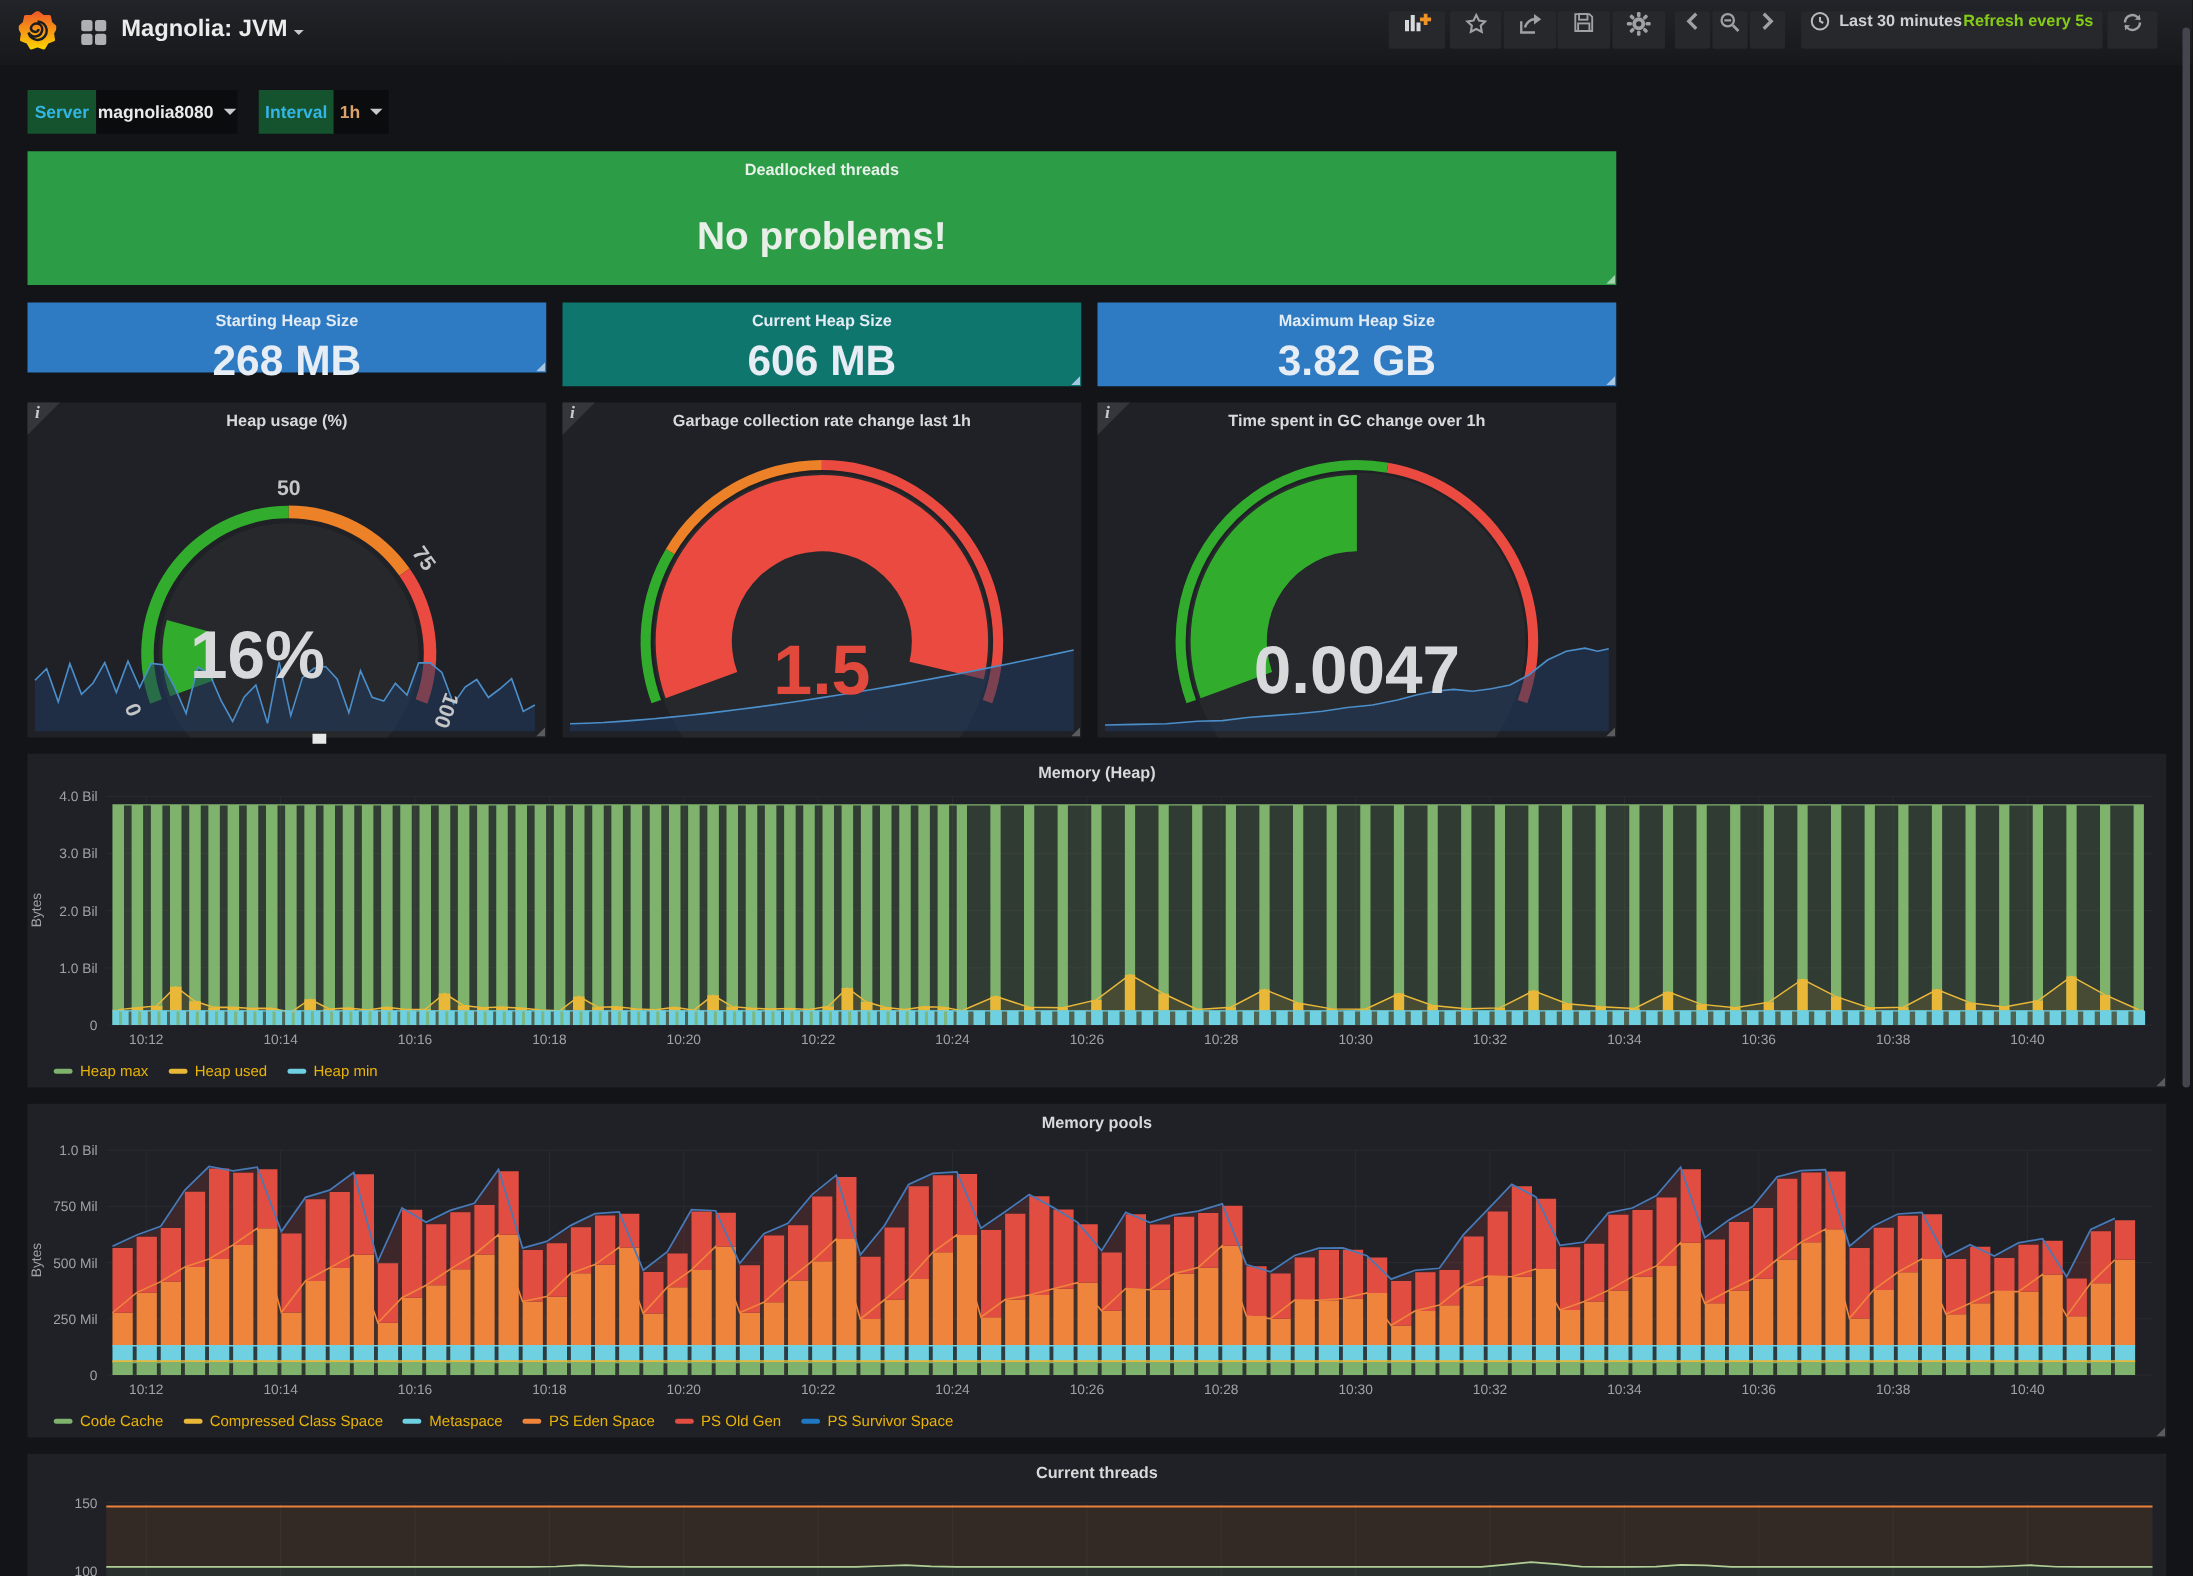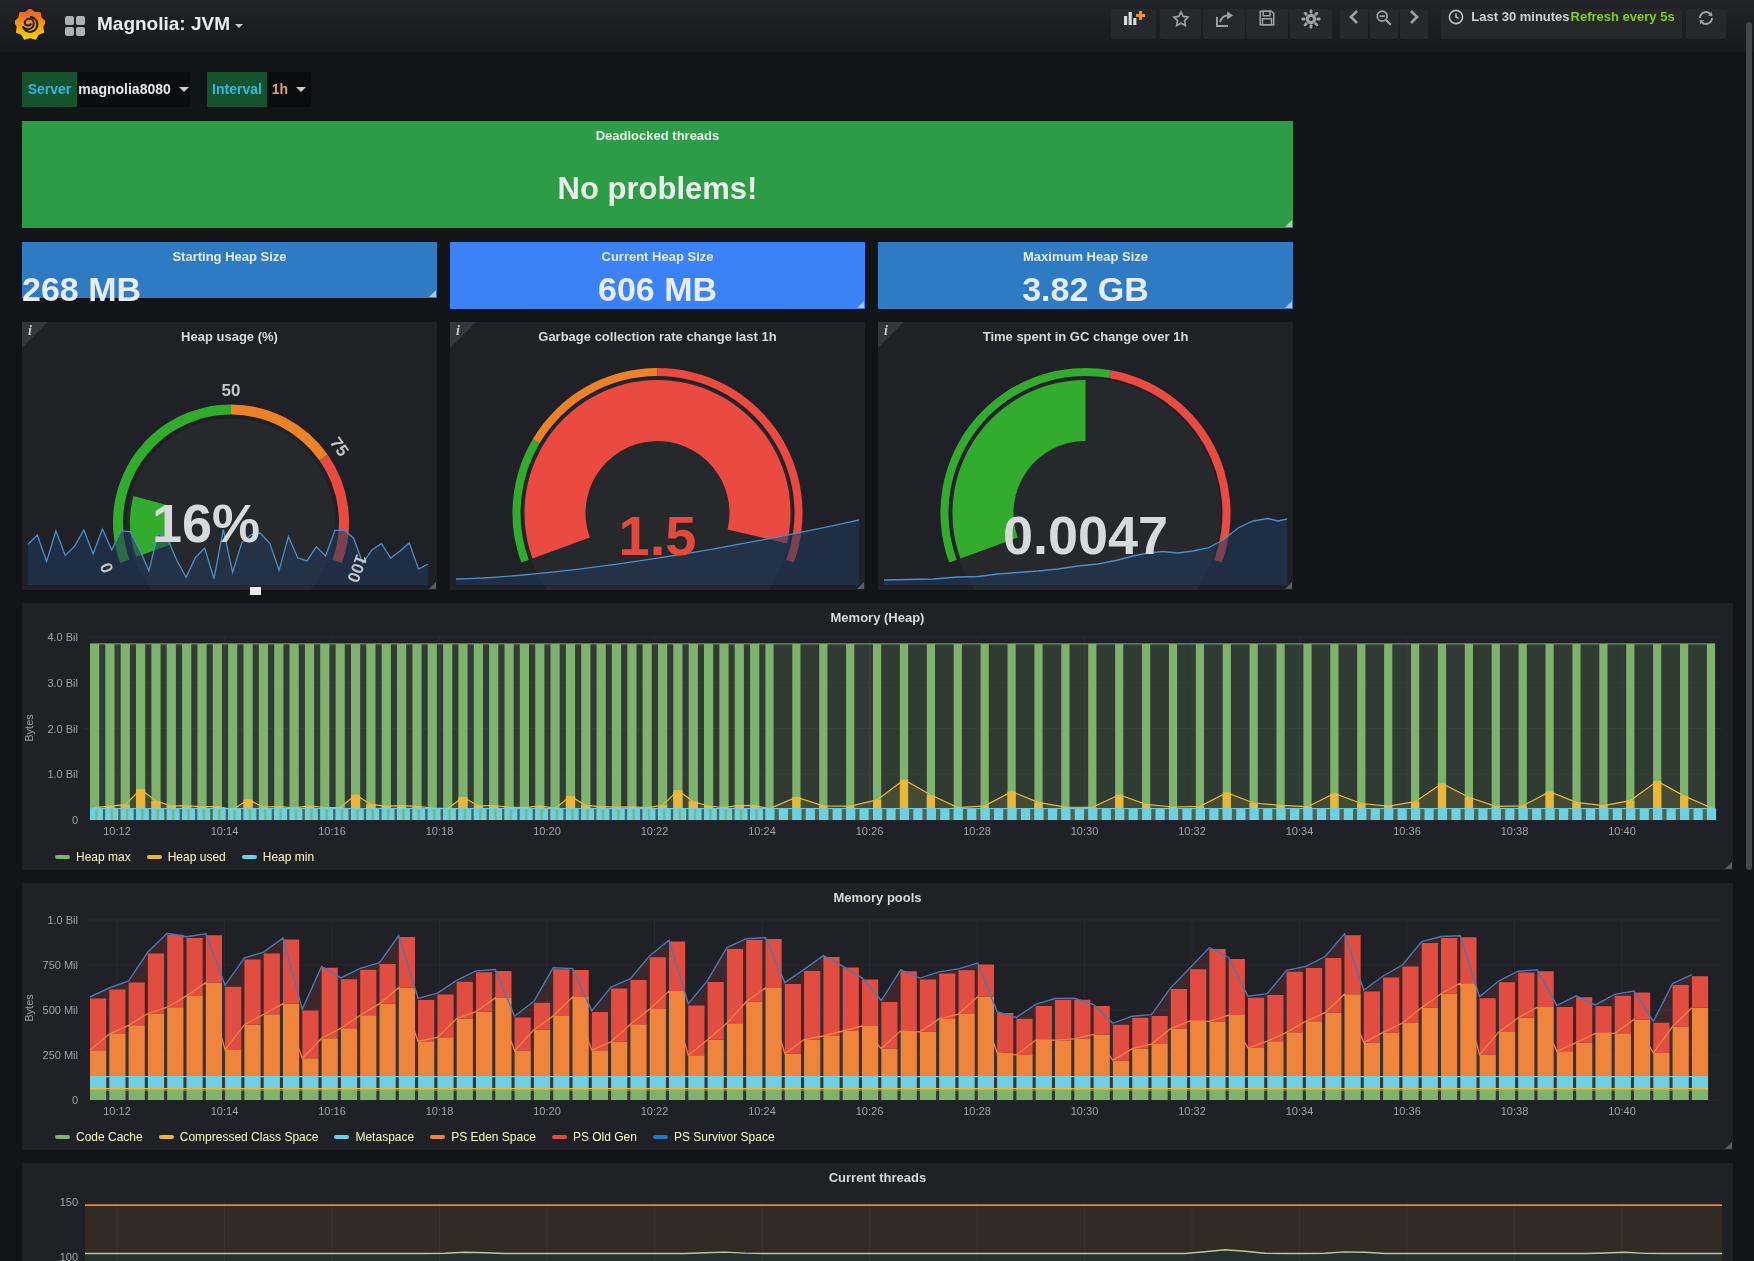--- a/index.html
+++ b/index.html
@@ -1,19 +1,19 @@
 <!DOCTYPE html>
 <html><head><meta charset="utf-8"><style>
 * {margin:0;padding:0;box-sizing:border-box}
 html,body {width:1754px;height:1261px;background:#131417;font-family:"Liberation Sans",sans-serif;position:relative;overflow:hidden}
 .navbar {position:absolute;left:0;top:0;width:1754px;height:52px;background:linear-gradient(#222429,#17181b)}
 .navbtn {position:absolute;background:#27282c;border-radius:2px;display:flex;justify-content:center}
 .panel {position:absolute;background:#1f2126}
 .ptitle {position:absolute;top:7px;left:0;right:0;text-align:center;font-size:13px;font-weight:bold;color:#d8d9da}
-.legend {position:absolute;left:33px;bottom:6px;font-size:12px;color:#fef9c3;white-space:nowrap}
+.legend {position:absolute;left:21px;bottom:6px;font-size:12px;color:#eab308;white-space:nowrap}
 .li {margin-right:16px}
 .dash {display:inline-block;width:15px;height:4px;border-radius:2px;margin-right:6px;vertical-align:2px}
 .caret {display:inline-block;width:0;height:0;border-left:5px solid transparent;border-right:5px solid transparent;border-top:5px solid #c8c9cb;margin-left:8px;vertical-align:2px}
 .chip {position:absolute;top:72px;height:35px;line-height:35px;font-size:14px;font-weight:bold}
 .chiplabel {background:#14532d;color:#33b5e5;text-align:center}
 .chipval {background:#0b0c0e;color:#e9eaeb;text-align:center}
 .corner-i {position:absolute;left:0;top:0;width:0;height:0;border-top:26px solid #33363b;border-right:26px solid transparent}
 .corner-i span {position:absolute;left:6px;top:-25px;font-family:"Liberation Serif",serif;font-style:italic;font-weight:bold;font-size:14px;color:#c9cacc}
 .rsz {position:absolute;right:1px;bottom:1px;width:0;height:0;border-bottom:7px solid #595b5e;border-left:7px solid transparent}
 </style></head>
@@ -129,24 +129,24 @@
 <div class="chip chipval" style="left:267px;width:44px;color:#dba269">1h<span class="caret"></span></div>
 
 <div class="panel" style="left:22px;top:121px;width:1271px;height:107px;background:#2d9c46">
   <div class="ptitle" style="color:#e7f0e9">Deadlocked threads</div>
   <div style="position:absolute;top:50px;left:0;right:0;text-align:center;font-size:31px;font-weight:bold;color:#e8efe9">No problems!</div>
   <div class="rsz" style="border-bottom-color:#9fd3ab"></div>
 </div>
 
 <div class="panel" style="left:22px;top:242px;width:415px;height:56px;background:#2e7bc4">
   <div class="ptitle" style="color:#e3ecf5">Starting Heap Size</div>
-  <div style="position:absolute;top:28px;left:0;right:0;font-size:34px;font-weight:bold;color:#e6edf4">268 MB</div>
+  <div style="position:absolute;top:28px;left:0;right:0;text-align:center;font-size:34px;font-weight:bold;color:#e6edf4">268 MB</div>
   <div class="rsz" style="border-bottom-color:#a6c6e4"></div>
 </div>
-<div class="panel" style="left:450px;top:242px;width:415px;height:67px;background:#3b82f6">
+<div class="panel" style="left:450px;top:242px;width:415px;height:67px;background:#0f766e">
   <div class="ptitle" style="color:#e3ecf5">Current Heap Size</div>
   <div style="position:absolute;top:28px;left:0;right:0;text-align:center;font-size:34px;font-weight:bold;color:#e6edf4">606 MB</div>
   <div class="rsz" style="border-bottom-color:#a6c6e4"></div>
 </div>
 <div class="panel" style="left:878px;top:242px;width:415px;height:67px;background:#2e7bc4">
   <div class="ptitle" style="color:#e3ecf5">Maximum Heap Size</div>
   <div style="position:absolute;top:28px;left:0;right:0;text-align:center;font-size:34px;font-weight:bold;color:#e6edf4">3.82 GB</div>
   <div class="rsz" style="border-bottom-color:#a6c6e4"></div>
 </div>
 

